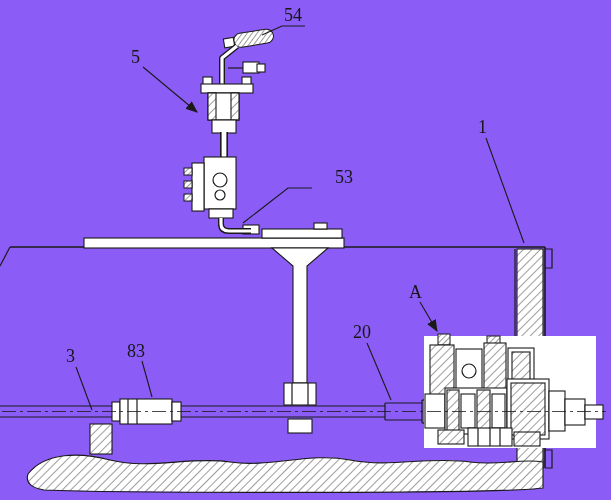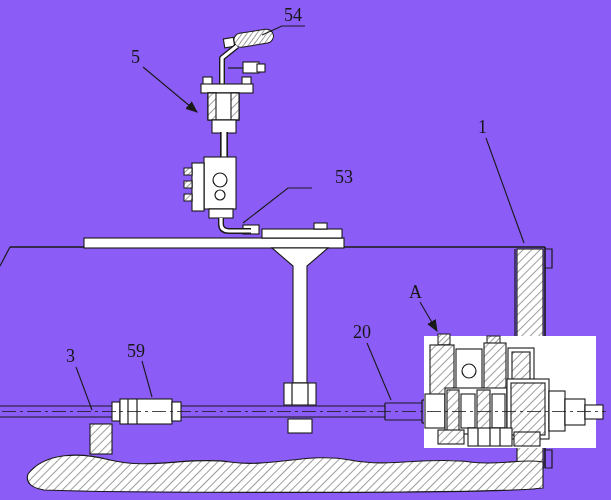--- a/index.html
+++ b/index.html
@@ -177,15 +177,15 @@
     </g>
   </svg>
 
   <span class="lbl" style="left:284px;top:6px;">54</span>
   <span class="lbl" style="left:131px;top:48px;">5</span>
   <span class="lbl" style="left:287px;top:168px;margin-left:48px;">53</span>
   <span class="lbl" style="left:478px;top:118px;">1</span>
   <span class="lbl" style="left:409px;top:283px;">A</span>
   <span class="lbl" style="left:353px;top:323px;">20</span>
   <span class="lbl" style="left:66px;top:347px;">3</span>
-  <span class="lbl" style="left:127px;top:342px;">59</span>
+  <span class="lbl" style="left:127px;top:342px;">83</span>
 
 </div>
 
 </body></html>

